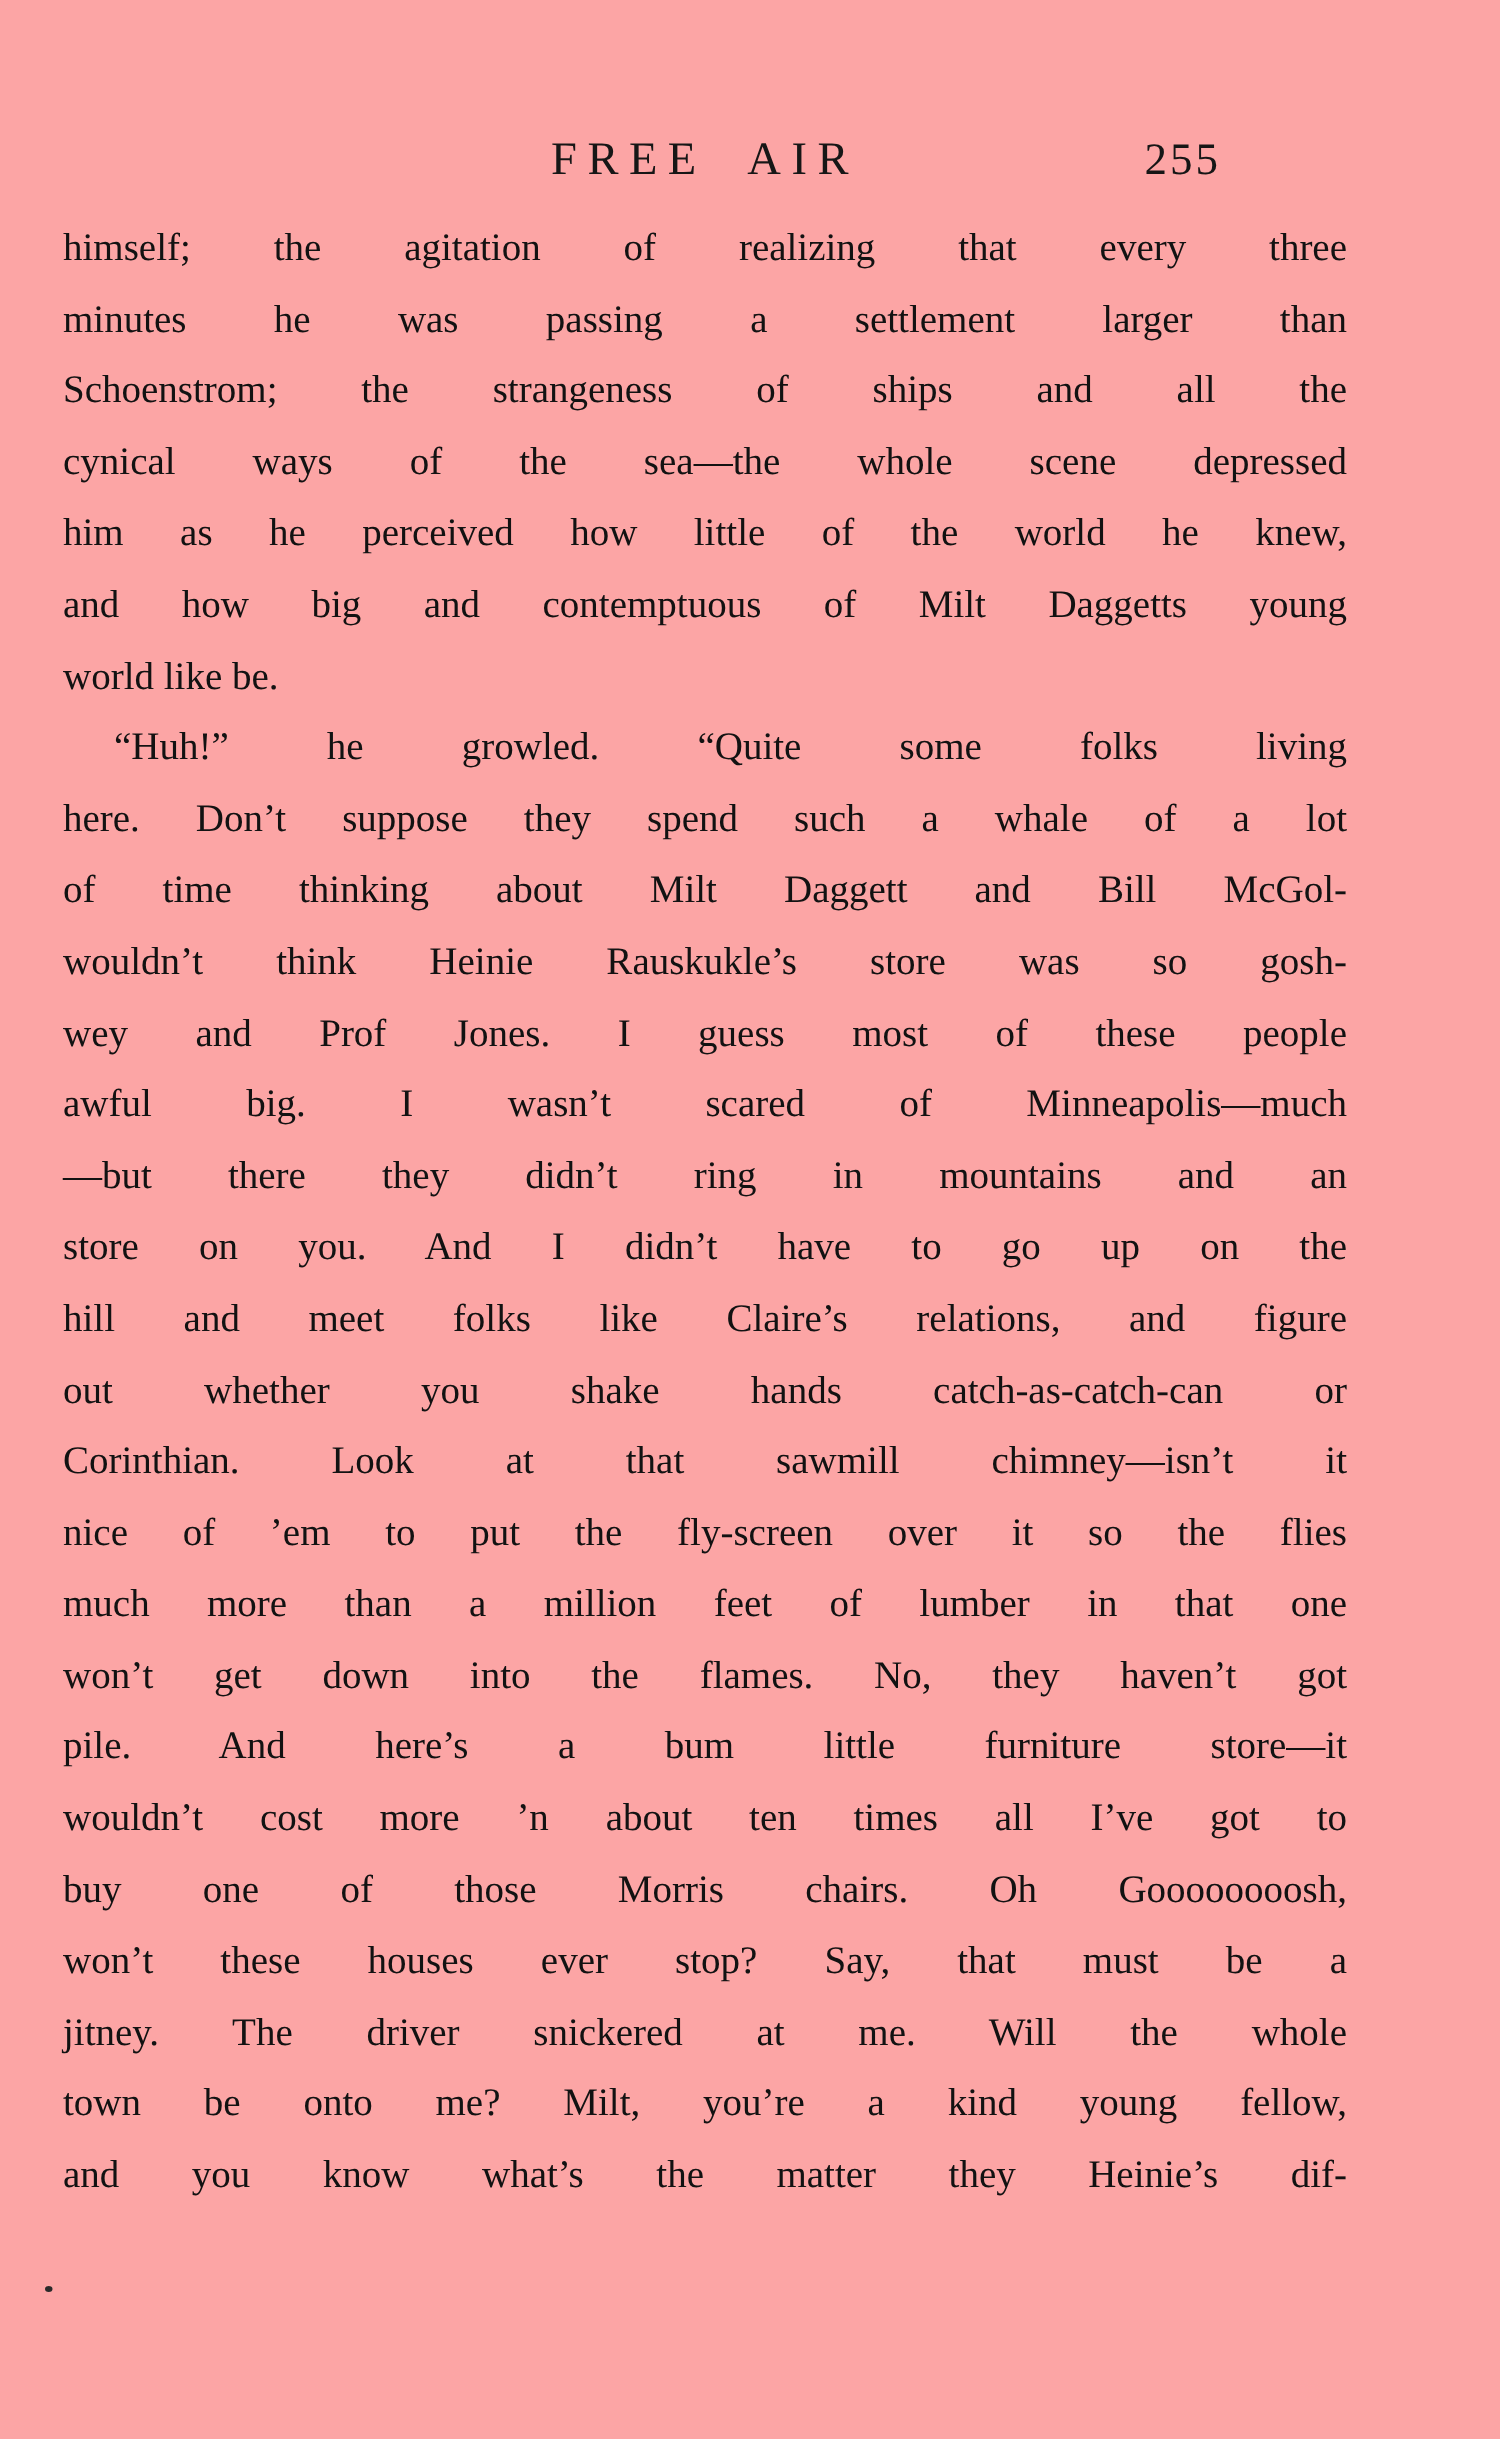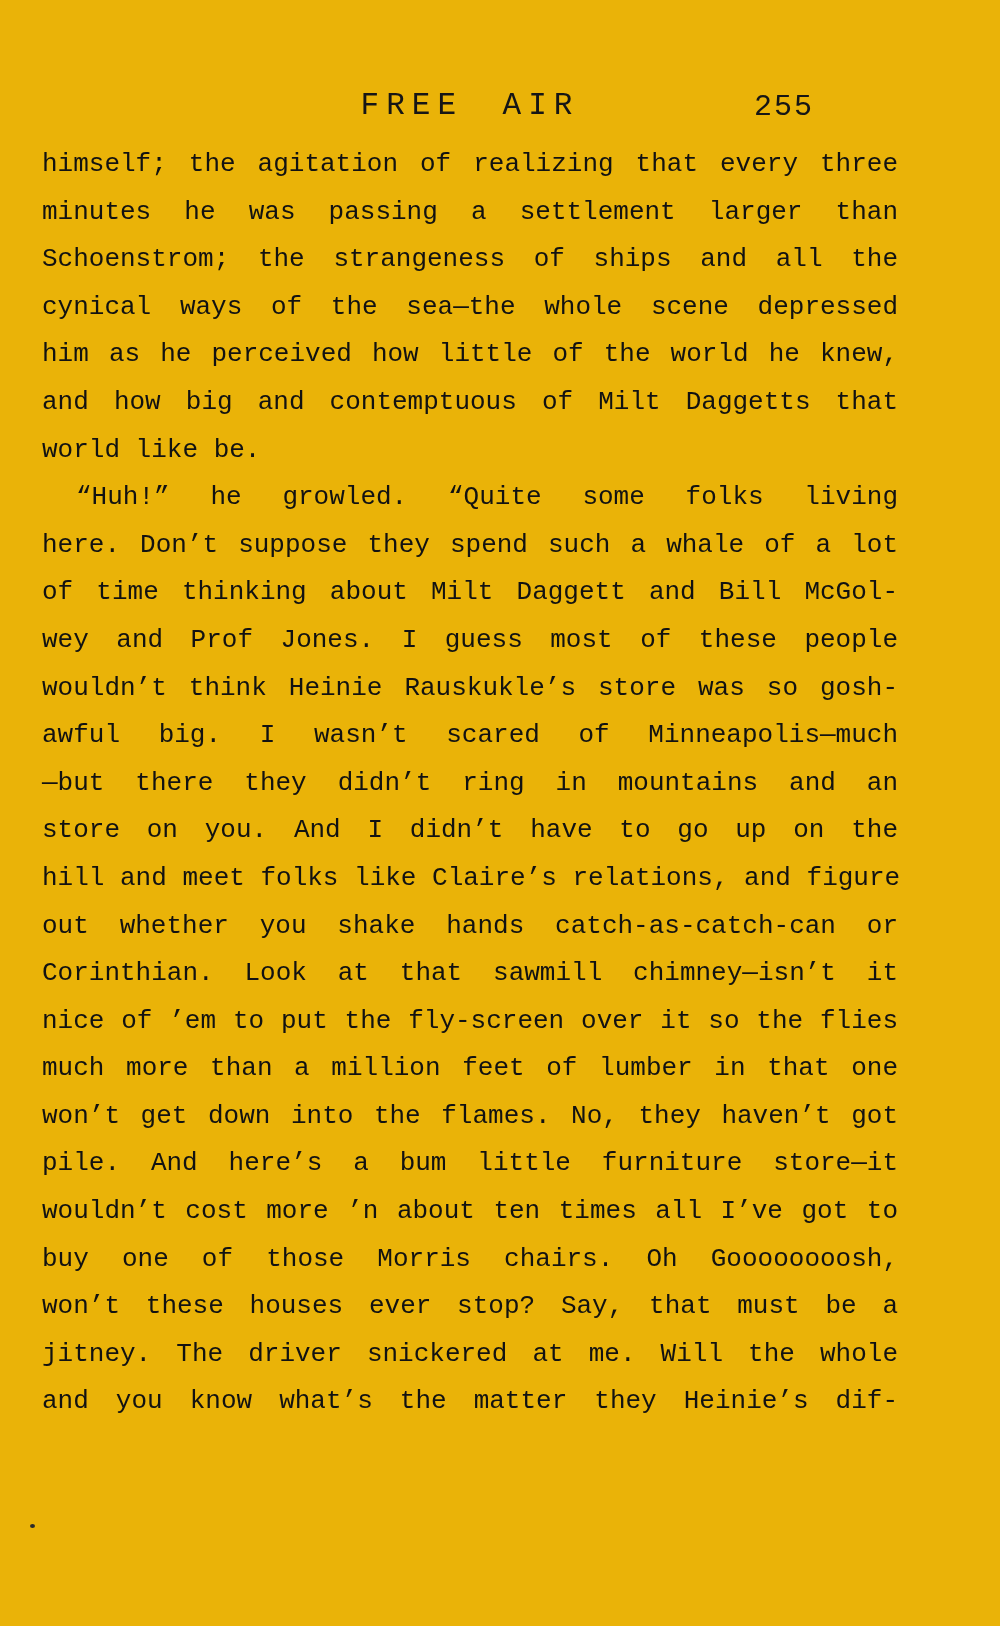--- a/index.html
+++ b/index.html
@@ -4,23 +4,23 @@
 <style>
   html, body {
     margin: 0;
     padding: 0;
     background: #ffffff;
   }
   .page {
     position: relative;
     width: 1000px;
     height: 1626px;
-    background: #eab308;
+    background: #fca5a5;
     color: #141414;
-    font-family: Liberation Mono, monospace;
+    font-family: Liberation Serif, serif;
     overflow: hidden;
   }
   .page-header {
     position: absolute;
     top: 88px;
     left: 42px;
     width: 856px;
     height: 40px;
   }
   .running-title {
@@ -82,39 +82,40 @@
     <div class="running-title">FREE AIR</div>
     <div class="page-number">255</div>
   </header>
 
   <main class="body-text" id="body-text">
       <div class="line">himself; the agitation of realizing that every three</div>
       <div class="line">minutes he was passing a settlement larger than</div>
       <div class="line">Schoenstrom; the strangeness of ships and all the</div>
       <div class="line">cynical ways of the sea—the whole scene depressed</div>
       <div class="line">him as he perceived how little of the world he knew,</div>
-      <div class="line">and how big and contemptuous of Milt Daggetts that</div>
+      <div class="line">and how big and contemptuous of Milt Daggetts young</div>
       <div class="line last-left">world like be.</div>
       <div class="line indent">“Huh!” he growled. “Quite some folks living</div>
       <div class="line">here. Don’t suppose they spend such a whale of a lot</div>
       <div class="line">of time thinking about Milt Daggett and Bill McGol-</div>
+      <div class="line">wouldn’t think Heinie Rauskukle’s store was so gosh-</div>
       <div class="line">wey and Prof Jones. I guess most of these people</div>
-      <div class="line">wouldn’t think Heinie Rauskukle’s store was so gosh-</div>
       <div class="line">awful big. I wasn’t scared of Minneapolis—much</div>
       <div class="line">—but there they didn’t ring in mountains and an</div>
       <div class="line">store on you. And I didn’t have to go up on the</div>
       <div class="line">hill and meet folks like Claire’s relations, and figure</div>
       <div class="line">out whether you shake hands catch-as-catch-can or</div>
       <div class="line">Corinthian. Look at that sawmill chimney—isn’t it</div>
       <div class="line">nice of ’em to put the fly-screen over it so the flies</div>
       <div class="line">much more than a million feet of lumber in that one</div>
       <div class="line">won’t get down into the flames. No, they haven’t got</div>
       <div class="line">pile. And here’s a bum little furniture store—it</div>
       <div class="line">wouldn’t cost more ’n about ten times all I’ve got to</div>
       <div class="line">buy one of those Morris chairs. Oh Goooooooosh,</div>
       <div class="line">won’t these houses ever stop? Say, that must be a</div>
       <div class="line">jitney. The driver snickered at me. Will the whole</div>
+      <div class="line">town be onto me? Milt, you’re a kind young fellow,</div>
       <div class="line">and you know what’s the matter they Heinie’s dif-</div>
     </main>
 
   <div class="stray-dot"></div>
 
 </div>
 
 </body></html>

